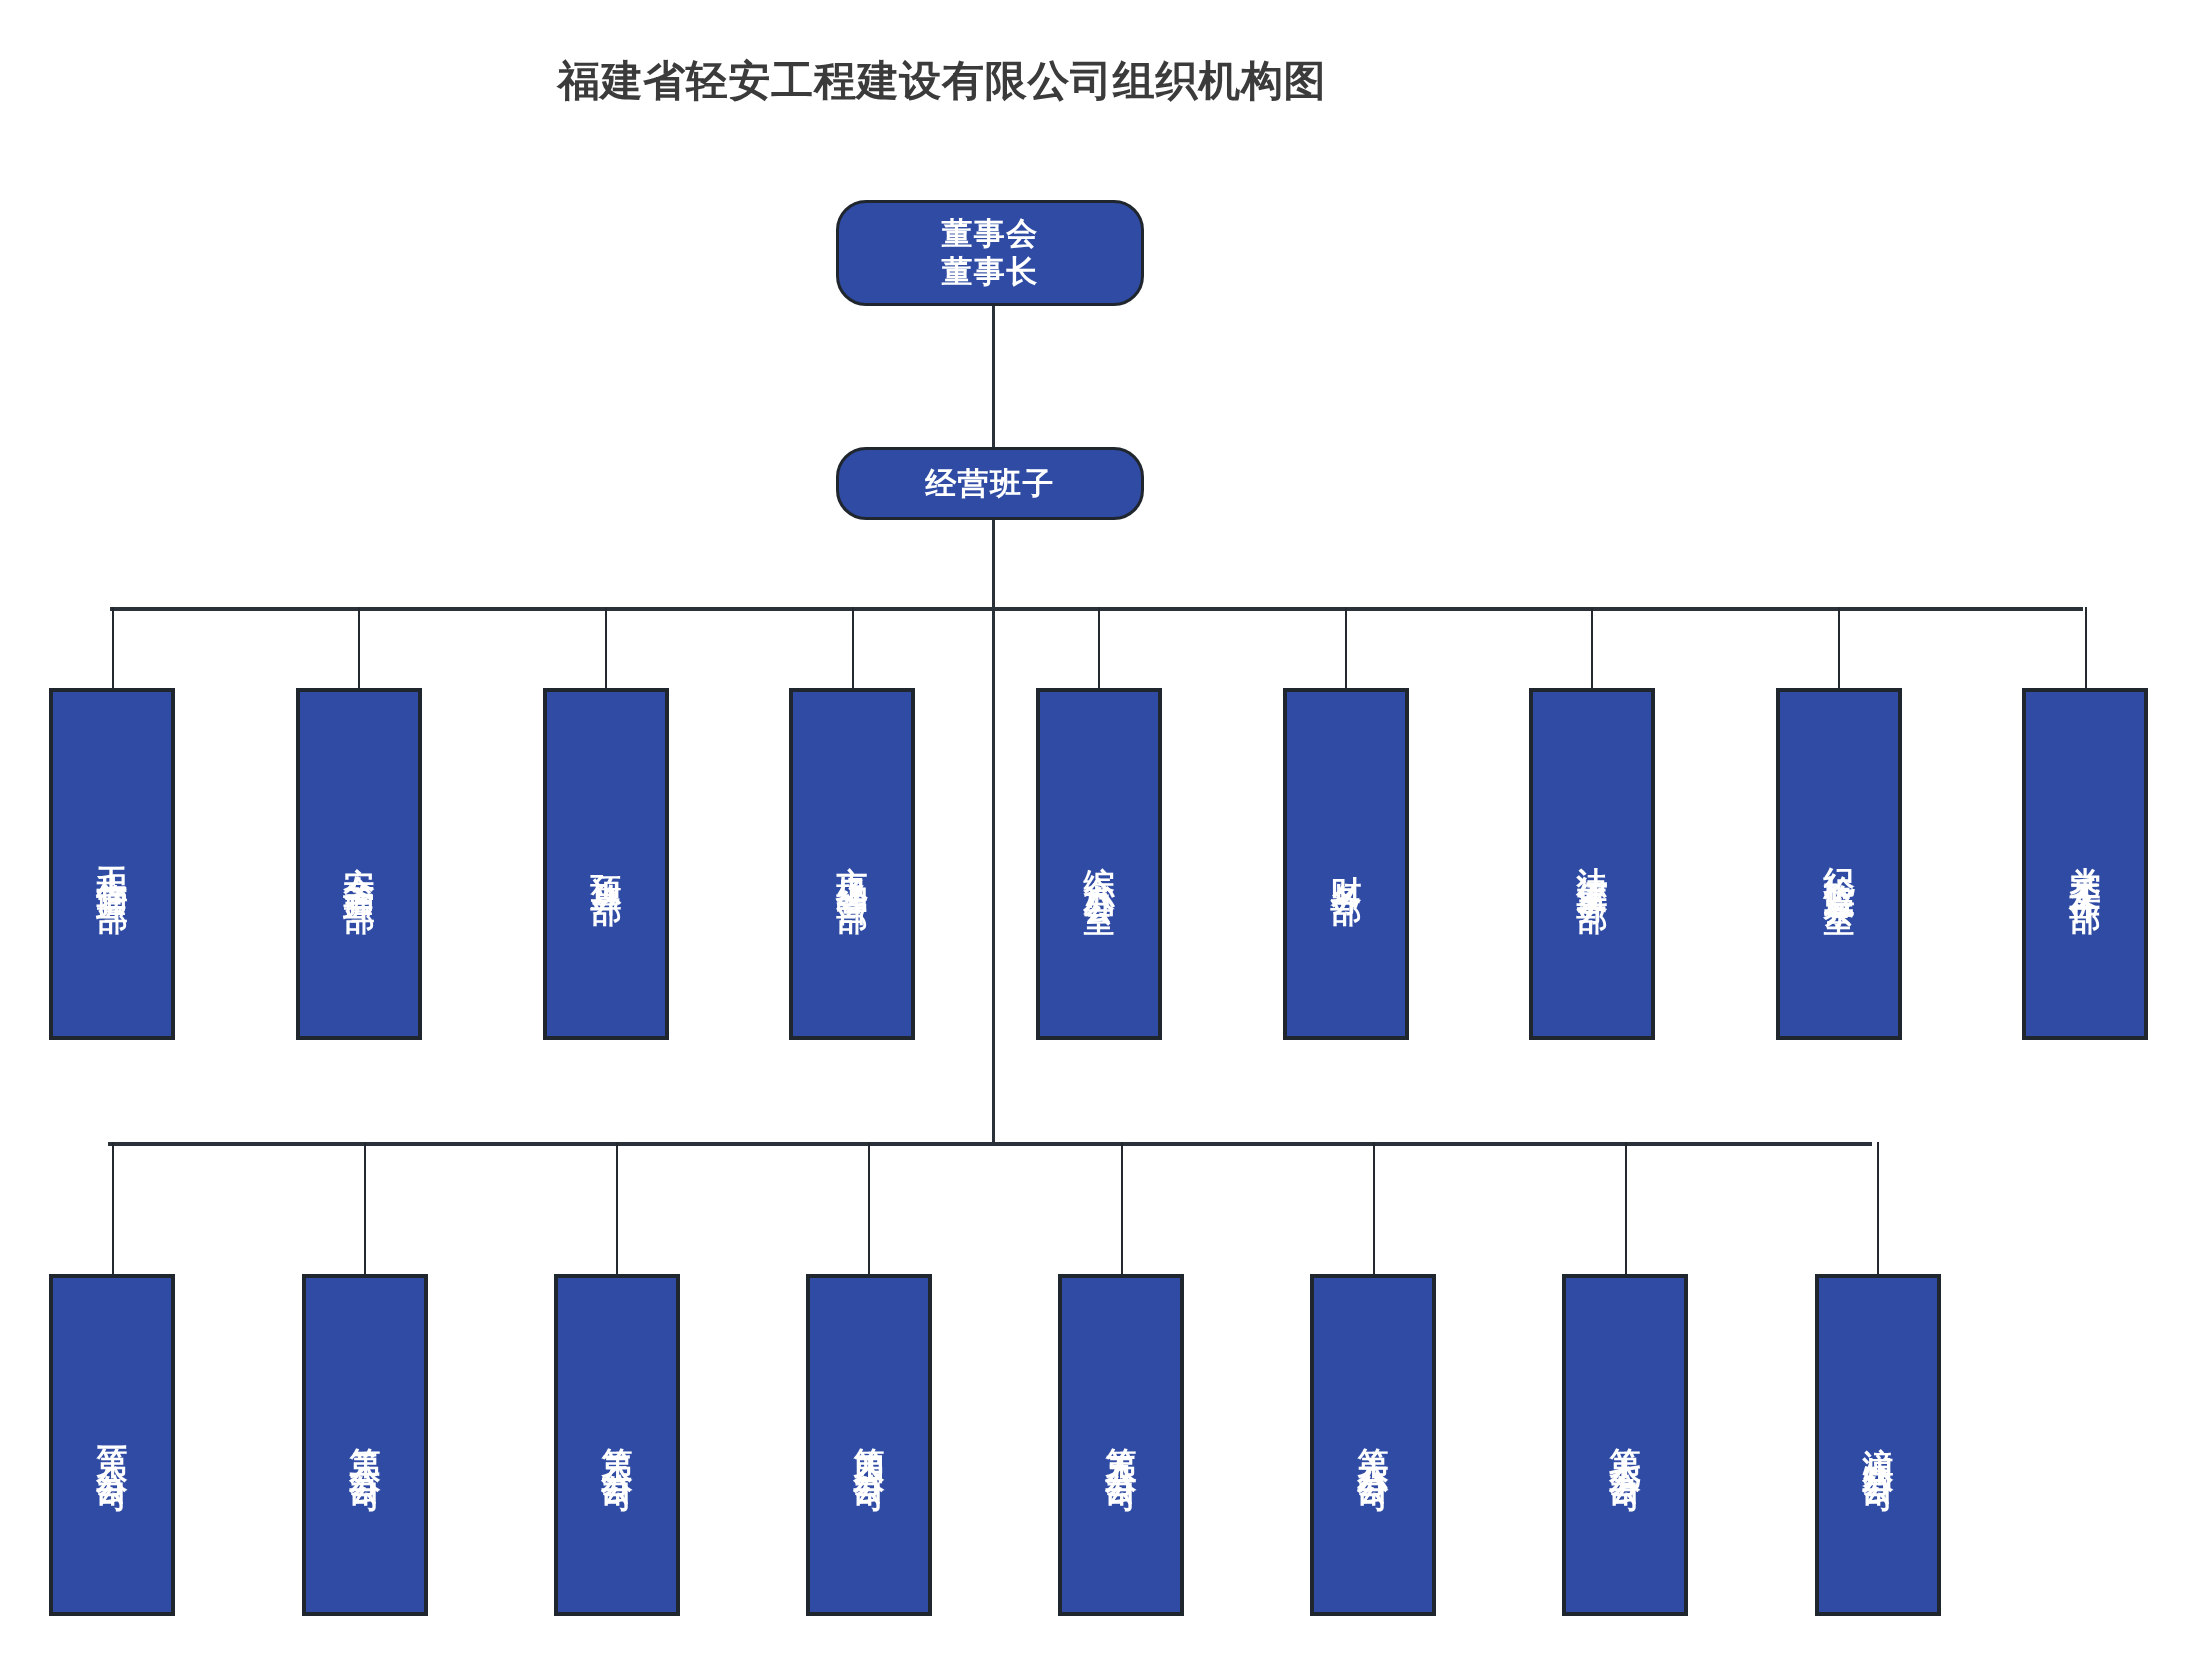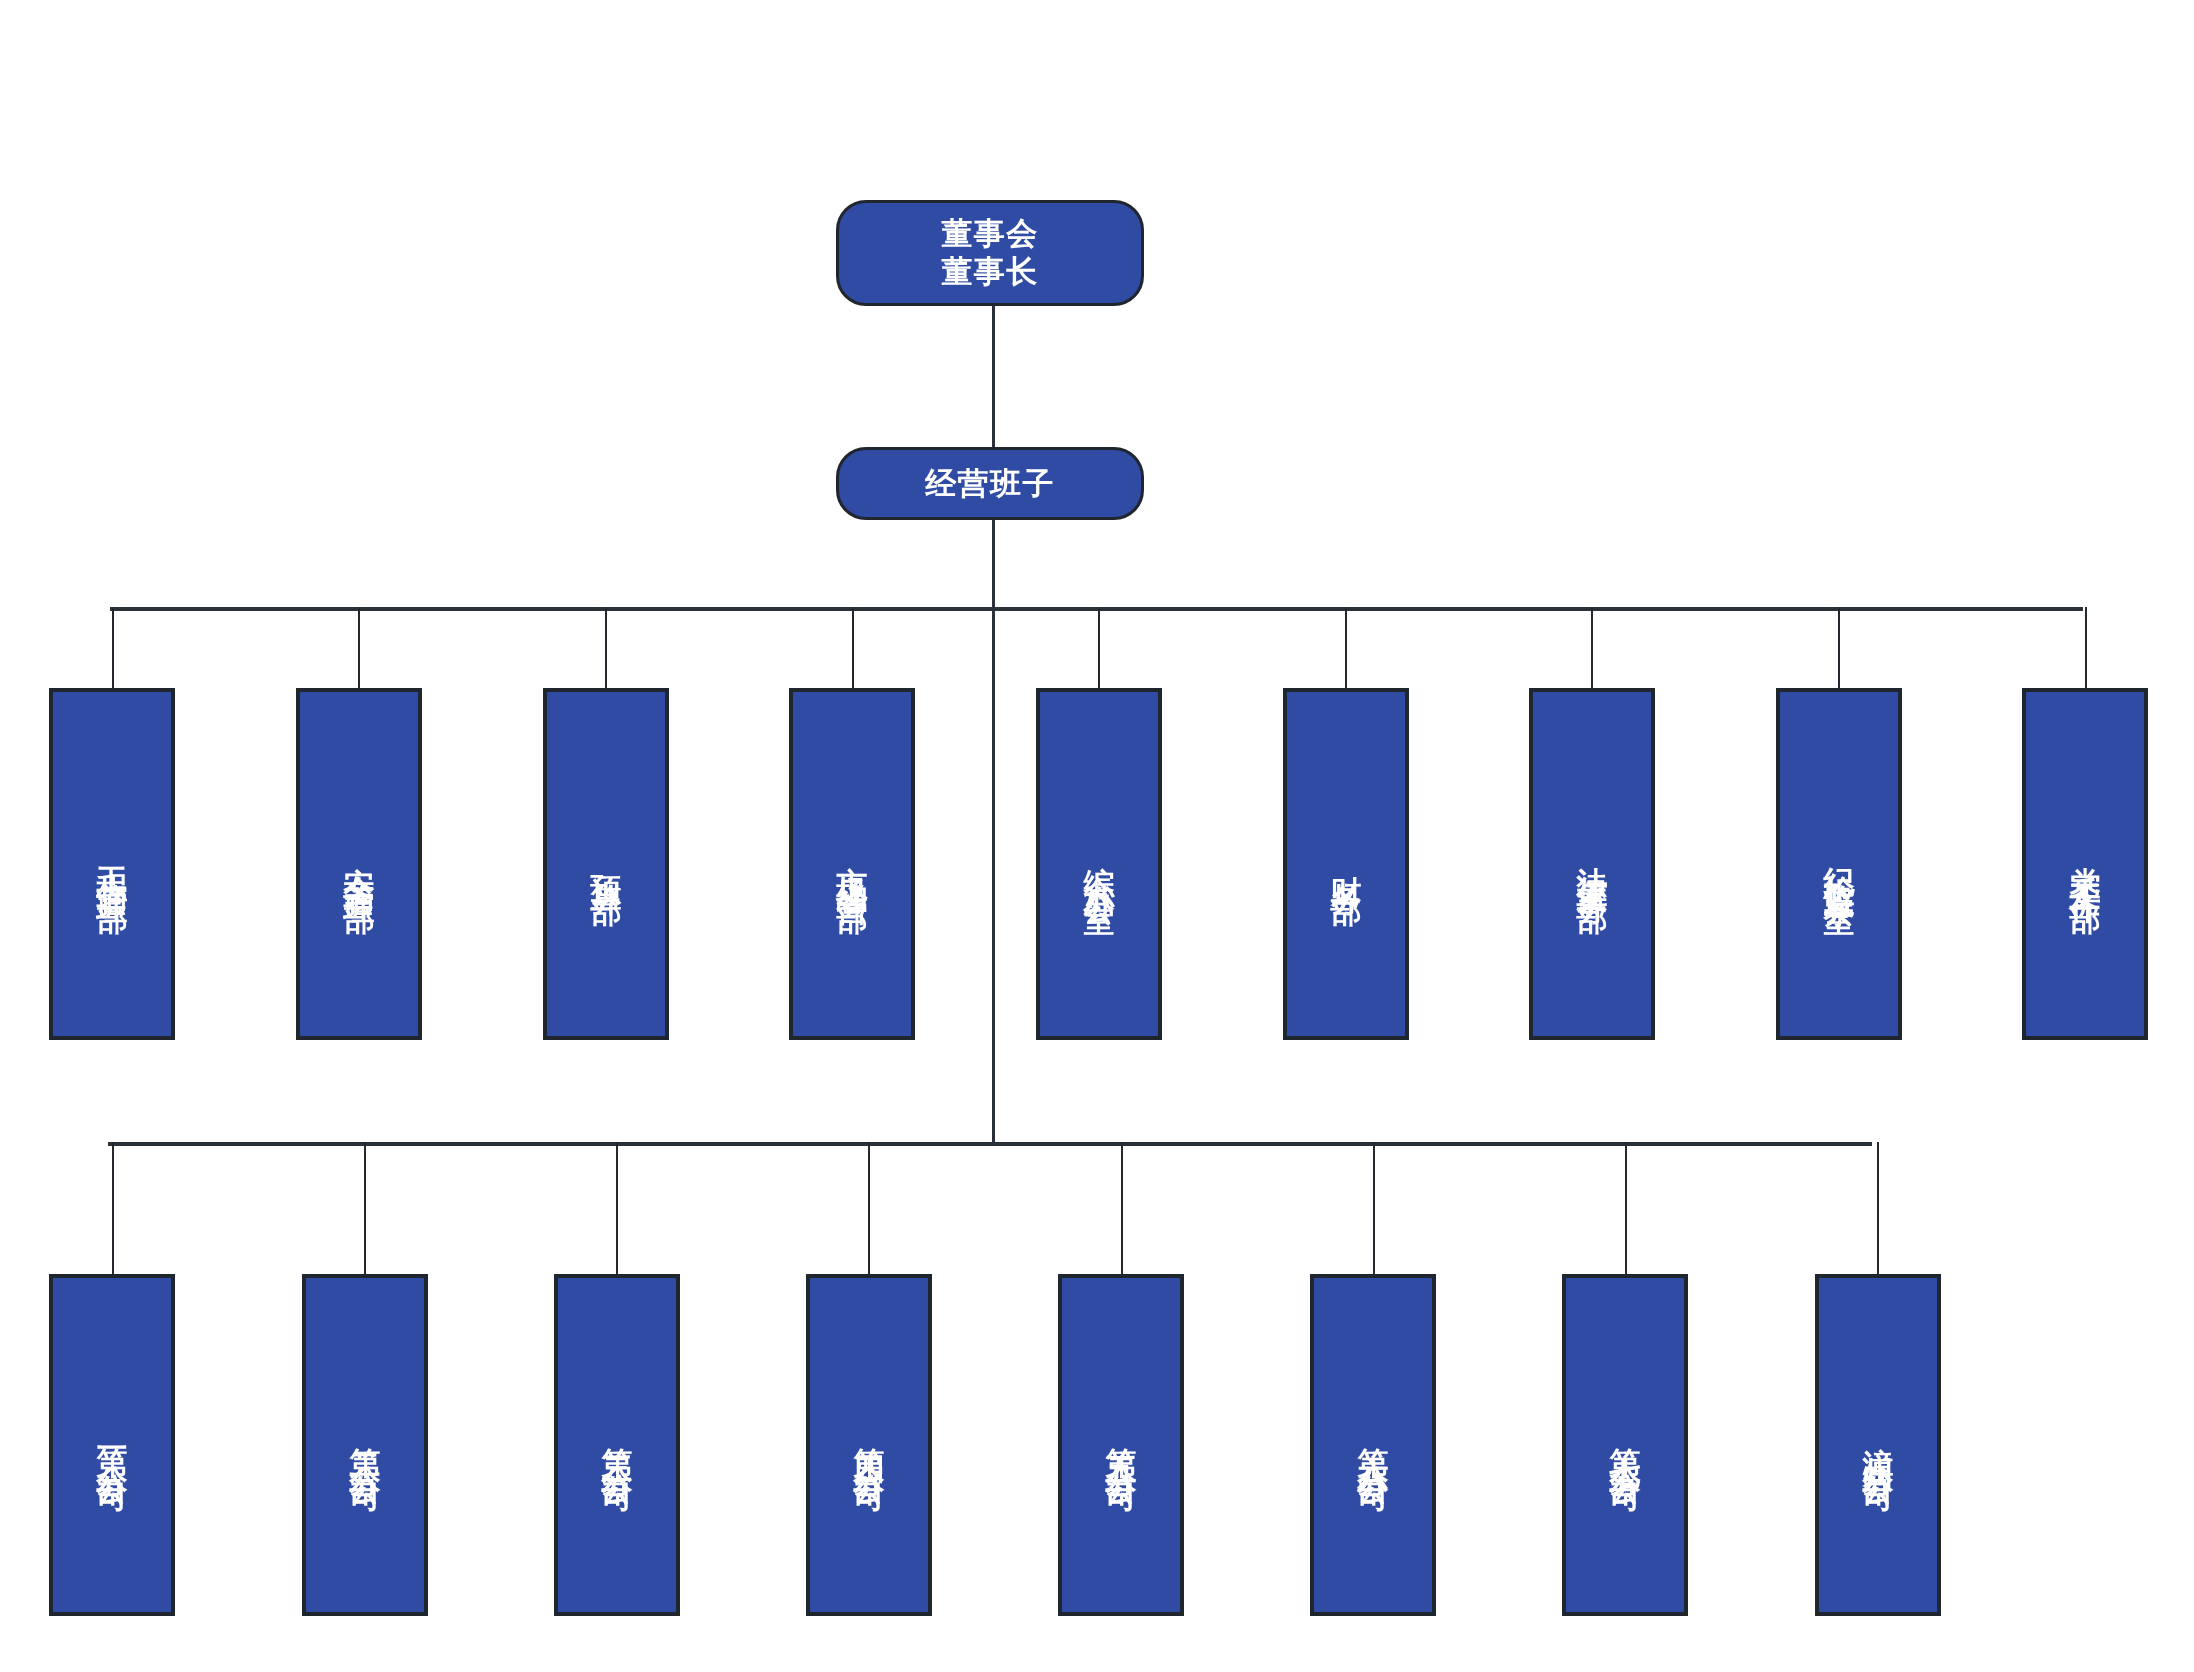--- a/index.html
+++ b/index.html
@@ -68,20 +68,21 @@
     line-height:1;
     text-align:center;
     white-space:nowrap;
   }
 </style>
 </head>
 <body>
 
 <div id="stage">
 
+  <div class="chart-title">福建省轻安工程建设有限公司组织机构图</div>
 
   <div class="ln ln-v" id="trunk-root-mgmt" style="left: 992px; top: 306px; height: 141px;"></div>
   <div class="ln ln-v" id="trunk-mgmt-down" style="left: 992px; top: 520px; height: 622px;"></div>
   <div class="ln ln-h" id="bus-dept" style="left: 110px; top: 607px; width: 1973px;"></div>
   <div class="ln ln-h" id="bus-branch" style="left: 108px; top: 1142px; width: 1764px;"></div>
   <div id="drops-dept">
       <div class="ln ln-thin" style="position: absolute; left: 112px; top: 607px; height: 81px;"></div>
       <div class="ln ln-thin" style="position: absolute; left: 358px; top: 607px; height: 81px;"></div>
       <div class="ln ln-thin" style="position: absolute; left: 605px; top: 607px; height: 81px;"></div>
       <div class="ln ln-thin" style="position: absolute; left: 852px; top: 607px; height: 81px;"></div>

